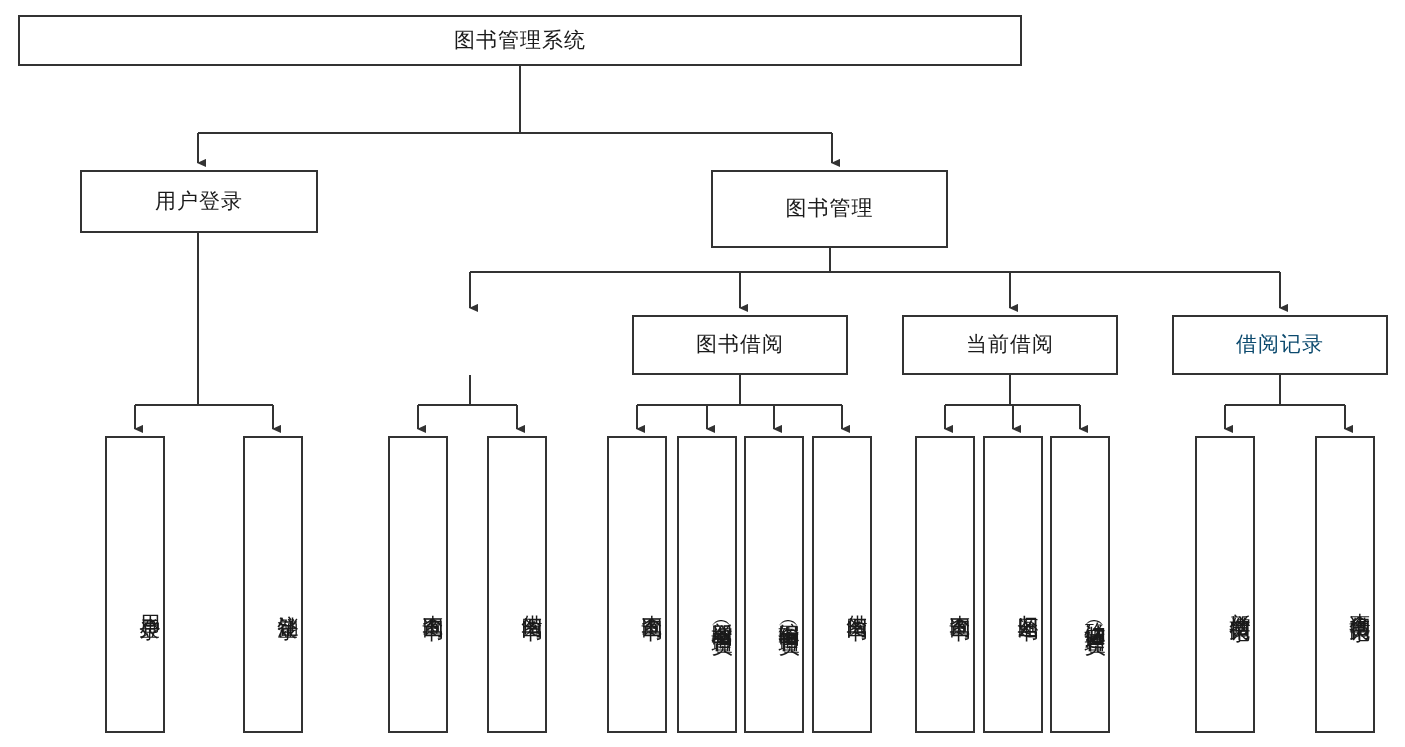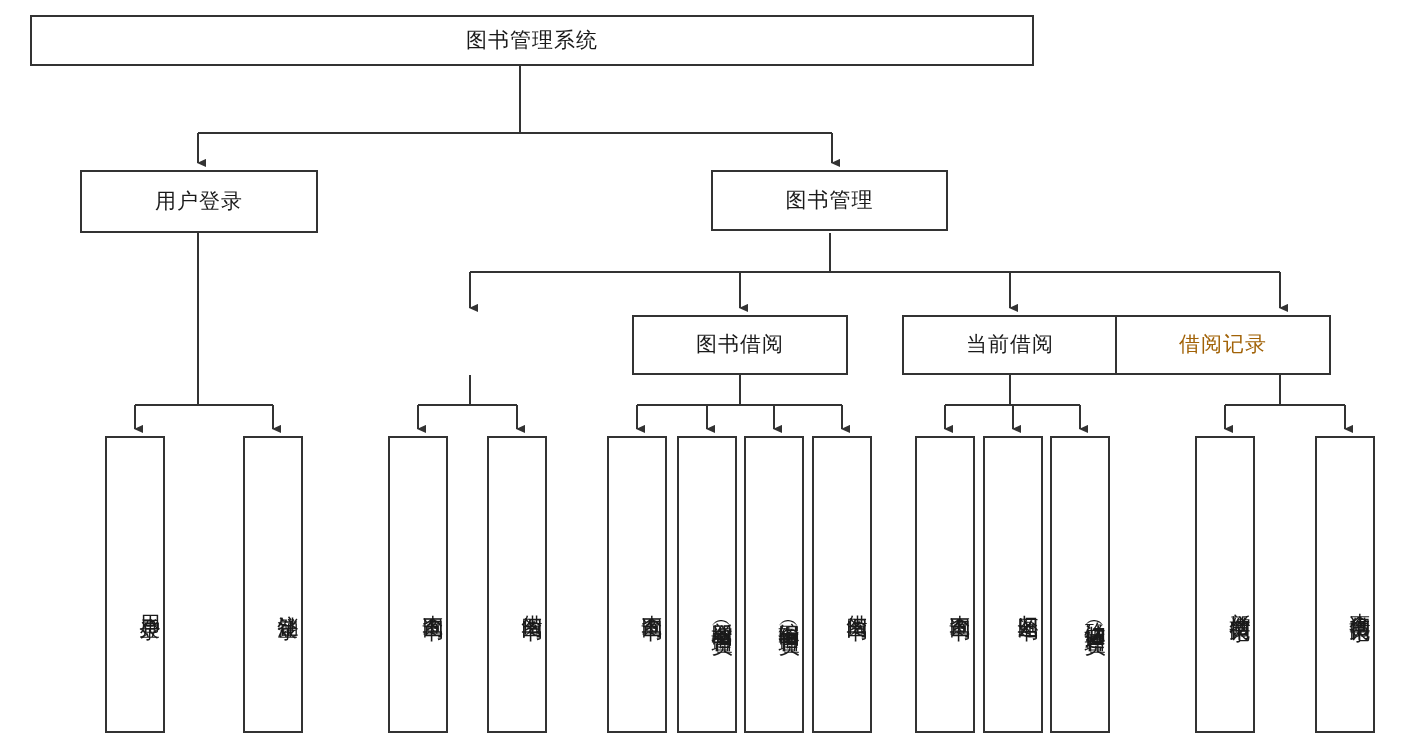--- a/index.html
+++ b/index.html
@@ -38,21 +38,20 @@
   }
   .node-h {
     font-size: 21px;
     letter-spacing: 1px;
     line-height: 1.2;
     white-space: nowrap;
   }
   .node-root {
     font-size: 21px;
     letter-spacing: 1px;
-    margin-left: 12px;
   }
   .node-v {
     writing-mode: vertical-rl;
     text-orientation: upright;
     font-size: 21px;
     line-height: 1.25;
     letter-spacing: 2px;
     align-items: flex-start;
     justify-content: center;
     padding-top: 8px;
@@ -120,25 +119,25 @@
       <path d="M1280,375 L1280,405"></path>
       <path d="M1225,405 L1345,405"></path>
       <path d="M1225,405 L1225,429" marker-end="url(#arrowhead)"></path>
       <path d="M1345,405 L1345,429" marker-end="url(#arrowhead)"></path>
     </g>
   </svg>
 
   <div class="node node-h node-root" style="left: 18px; top: 15px; width: 1004px; height: 51px; border-color: rgb(51, 51, 51); color: rgb(26, 26, 26); background: rgb(255, 255, 255);">图书管理系统</div>
 
   <div class="node node-h" style="left: 80px; top: 170px; width: 238px; height: 63px; border-color: rgb(51, 51, 51); color: rgb(26, 26, 26); background: rgb(255, 255, 255);">用户登录</div>
-  <div class="node node-h" style="left: 711px; top: 170px; width: 237px; height: 61px; border-color: rgb(51, 51, 51); color: rgb(26, 26, 26); background: rgb(255, 255, 255);">图书管理</div>
+  <div class="node node-h" style="left: 711px; top: 170px; width: 237px; height: 78px; border-color: rgb(51, 51, 51); color: rgb(26, 26, 26); background: rgb(255, 255, 255);">图书管理</div>
 
   <div class="node node-h" style="left: 902px; top: 315px; width: 216px; height: 60px; border-color: rgb(51, 51, 51); color: rgb(26, 26, 26); background: rgb(255, 255, 255);">当前借阅</div>
   <div class="node node-h" style="left: 632px; top: 315px; width: 216px; height: 60px; border-color: rgb(51, 51, 51); color: rgb(26, 26, 26); background: rgb(255, 255, 255);">图书借阅</div>
-  <div class="node node-h" style="left: 1115px; top: 315px; width: 216px; height: 60px; border-color: rgb(51, 51, 51); color: #a16207; background: rgb(255, 255, 255);">借阅记录</div>
+  <div class="node node-h" style="left: 1172px; top: 315px; width: 216px; height: 60px; border-color: rgb(51, 51, 51); color: #0c4a6e; background: rgb(255, 255, 255);">借阅记录</div>
 
   <div class="node node-v pad-mid" style="left: 105px; top: 436px; width: 60px; height: 297px; border-color: rgb(51, 51, 51); color: rgb(26, 26, 26); background: rgb(255, 255, 255);">用户登录</div>
   <div class="node node-v pad-mid" style="left: 243px; top: 436px; width: 60px; height: 297px; border-color: rgb(51, 51, 51); color: rgb(26, 26, 26); background: rgb(255, 255, 255);">注销登录</div>
   <div class="node node-v pad-mid" style="left: 388px; top: 436px; width: 60px; height: 297px; border-color: rgb(51, 51, 51); color: rgb(26, 26, 26); background: rgb(255, 255, 255);">查询图书</div>
   <div class="node node-v pad-mid" style="left: 487px; top: 436px; width: 60px; height: 297px; border-color: rgb(51, 51, 51); color: rgb(26, 26, 26); background: rgb(255, 255, 255);">借阅图书</div>
   <div class="node node-v pad-mid" style="left: 607px; top: 436px; width: 60px; height: 297px; border-color: rgb(51, 51, 51); color: rgb(26, 26, 26); background: rgb(255, 255, 255);">查询图书</div>
   <div class="node node-v pad-small" style="left: 677px; top: 436px; width: 60px; height: 297px; border-color: rgb(51, 51, 51); color: rgb(26, 26, 26); background: rgb(255, 255, 255);">新增图书（管理员）</div>
   <div class="node node-v pad-small" style="left: 744px; top: 436px; width: 60px; height: 297px; border-color: rgb(51, 51, 51); color: rgb(26, 26, 26); background: rgb(255, 255, 255);">编辑图书（管理员）</div>
   <div class="node node-v pad-mid" style="left: 812px; top: 436px; width: 60px; height: 297px; border-color: rgb(51, 51, 51); color: rgb(26, 26, 26); background: rgb(255, 255, 255);">借阅图书</div>
   <div class="node node-v pad-mid" style="left: 915px; top: 436px; width: 60px; height: 297px; border-color: rgb(51, 51, 51); color: rgb(26, 26, 26); background: rgb(255, 255, 255);">查询图书</div>

